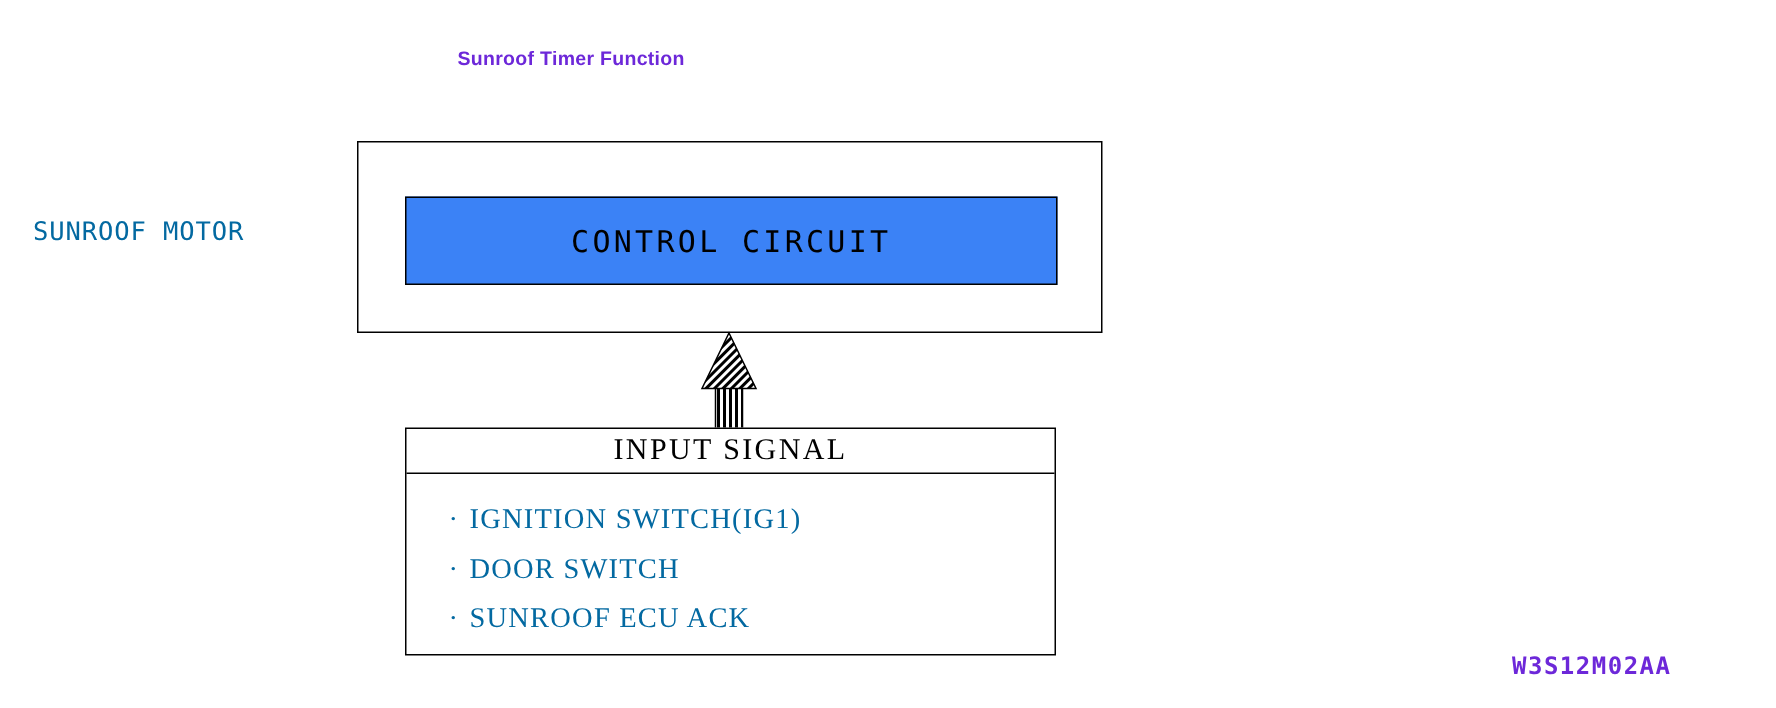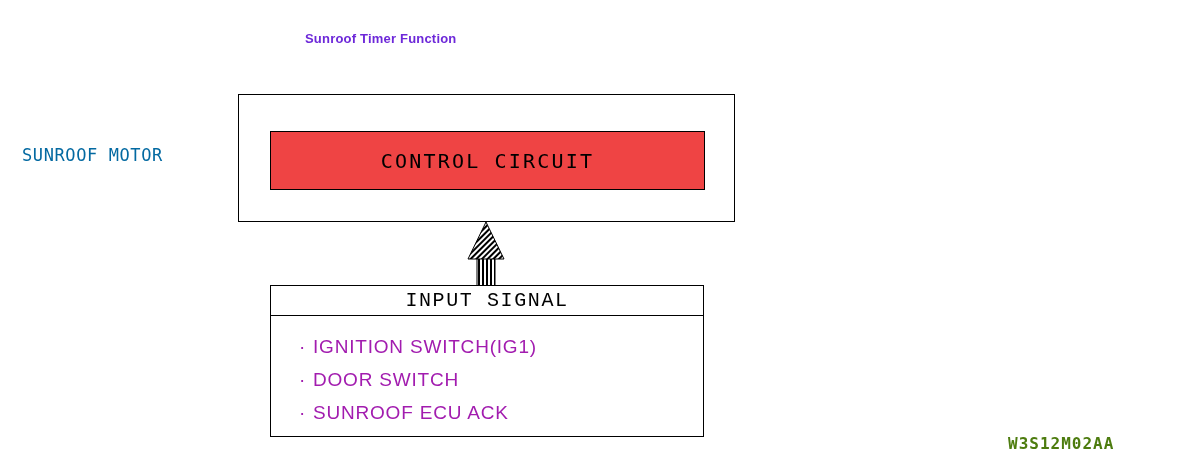--- a/index.html
+++ b/index.html
@@ -56,21 +56,21 @@
 
   
   .control-circuit-box {
     position: absolute;
     left: 270px;
     top: 131px;
     width: 435px;
     height: 59px;
     border: 1.4px solid #000000;
     box-sizing: border-box;
-    background: #ef4444;
+    background: #3b82f6;
     display: flex;
     align-items: center;
     justify-content: center;
   }
   .control-circuit-label {
     font-family: "DejaVu Sans Mono", monospace;
     font-size: 20px;
     letter-spacing: 2.2px;
     white-space: nowrap;
     color: #000000;
@@ -98,56 +98,56 @@
   }
   .input-signal-header {
     height: 30px;
     border-bottom: 1.6px solid #000000;
     box-sizing: border-box;
     display: flex;
     align-items: center;
     justify-content: center;
   }
   .input-signal-title {
-    font-family: Liberation Mono, monospace;
+    font-family: Liberation Serif, serif;
     font-size: 20px;
     letter-spacing: 1.6px;
     white-space: nowrap;
     color: #000000;
   }
   .input-signal-list {
     padding: 14px 0 0 28px;
     box-sizing: border-box;
   }
   .input-signal-item {
-    font-family: Liberation Sans, sans-serif;
+    font-family: Liberation Serif, serif;
     font-size: 19px;
     letter-spacing: 0.8px;
     line-height: 33px;
     white-space: nowrap;
-    color: #a21caf;
+    color: #0369a1;
   }
   .bullet-mark {
     display: inline-block;
     width: 14px;
     font-size: 19px;
     line-height: 33px;
   }
 
   
   .figure-code {
     position: absolute;
     left: 1008px;
     top: 434px;
     font-family: "DejaVu Sans Mono", monospace;
     font-size: 16px;
     font-weight: bold;
     letter-spacing: 1px;
     white-space: nowrap;
-    color: #4d7c0f;
+    color: #6d28d9;
   }
 </style>
 </head>
 <body>
 
 <div class="diagram-title">Sunroof Timer Function</div>
 
 <div class="assembly-label">
   <div>SUNROOF MOTOR</div>
 </div>

